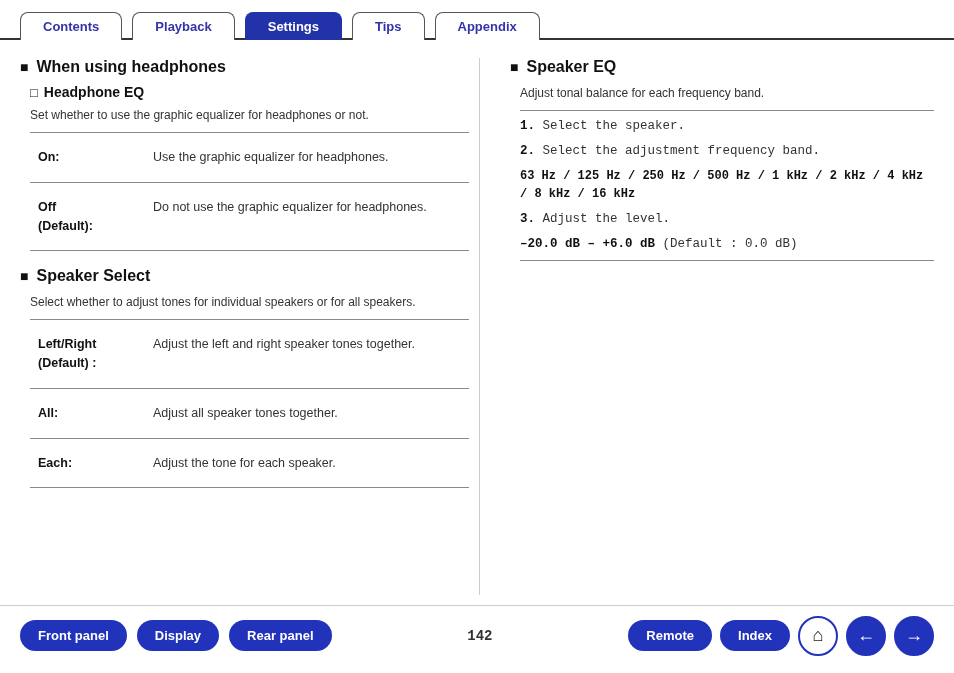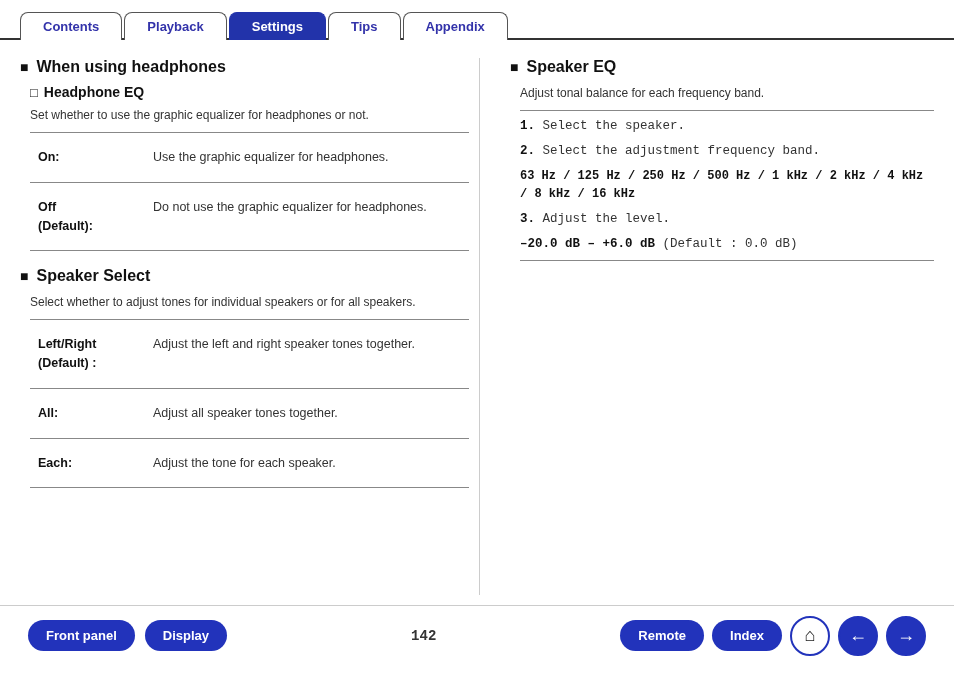--- a/index.html
+++ b/index.html
@@ -12,21 +12,21 @@
       overflow: hidden;
       color: #222;
     }
 
     
     .nav-tabs {
       display: flex;
       align-items: flex-start;
       padding: 10px 20px 0 20px;
       border-bottom: 2px solid #333;
-      gap: 0;
+      gap: 8px;
     }
     .nav-tab {
       padding: 6px 22px;
       font-size: 13px;
       font-weight: bold;
       color: #3333aa;
       border: 1.5px solid #555;
       border-bottom: none;
       border-radius: 8px 8px 0 0;
       background: #fff;
@@ -157,21 +157,21 @@
       border: none;
       border-top: 1px solid #888;
       margin: 6px 0 6px 10px;
     }
 
     
     .footer {
       display: flex;
       align-items: center;
       justify-content: space-between;
-      padding: 6px 28px;
+      padding: 6px 20px;
       border-top: 1px solid #ccc;
       height: 60px;
     }
     .footer-left {
       display: flex;
       gap: 10px;
       align-items: center;
     }
     .footer-center {
       font-size: 14px;
@@ -301,20 +301,21 @@
       </div>
     </div>
     <hr class="eq-divider">
   </div>
 </div>
 
 <div class="footer">
   <div class="footer-left">
     <button class="nav-btn">Front panel</button>
     <button class="nav-btn">Display</button>
+    <button class="nav-btn">Rear panel</button>
   </div>
   <div class="footer-center">142</div>
   <div class="footer-right">
     <button class="nav-btn">Remote</button>
     <button class="nav-btn">Index</button>
     <div class="icon-btn home">
       <span>⌂</span>
     </div>
     <div class="icon-btn arrow-left">
       <span>←</span>

